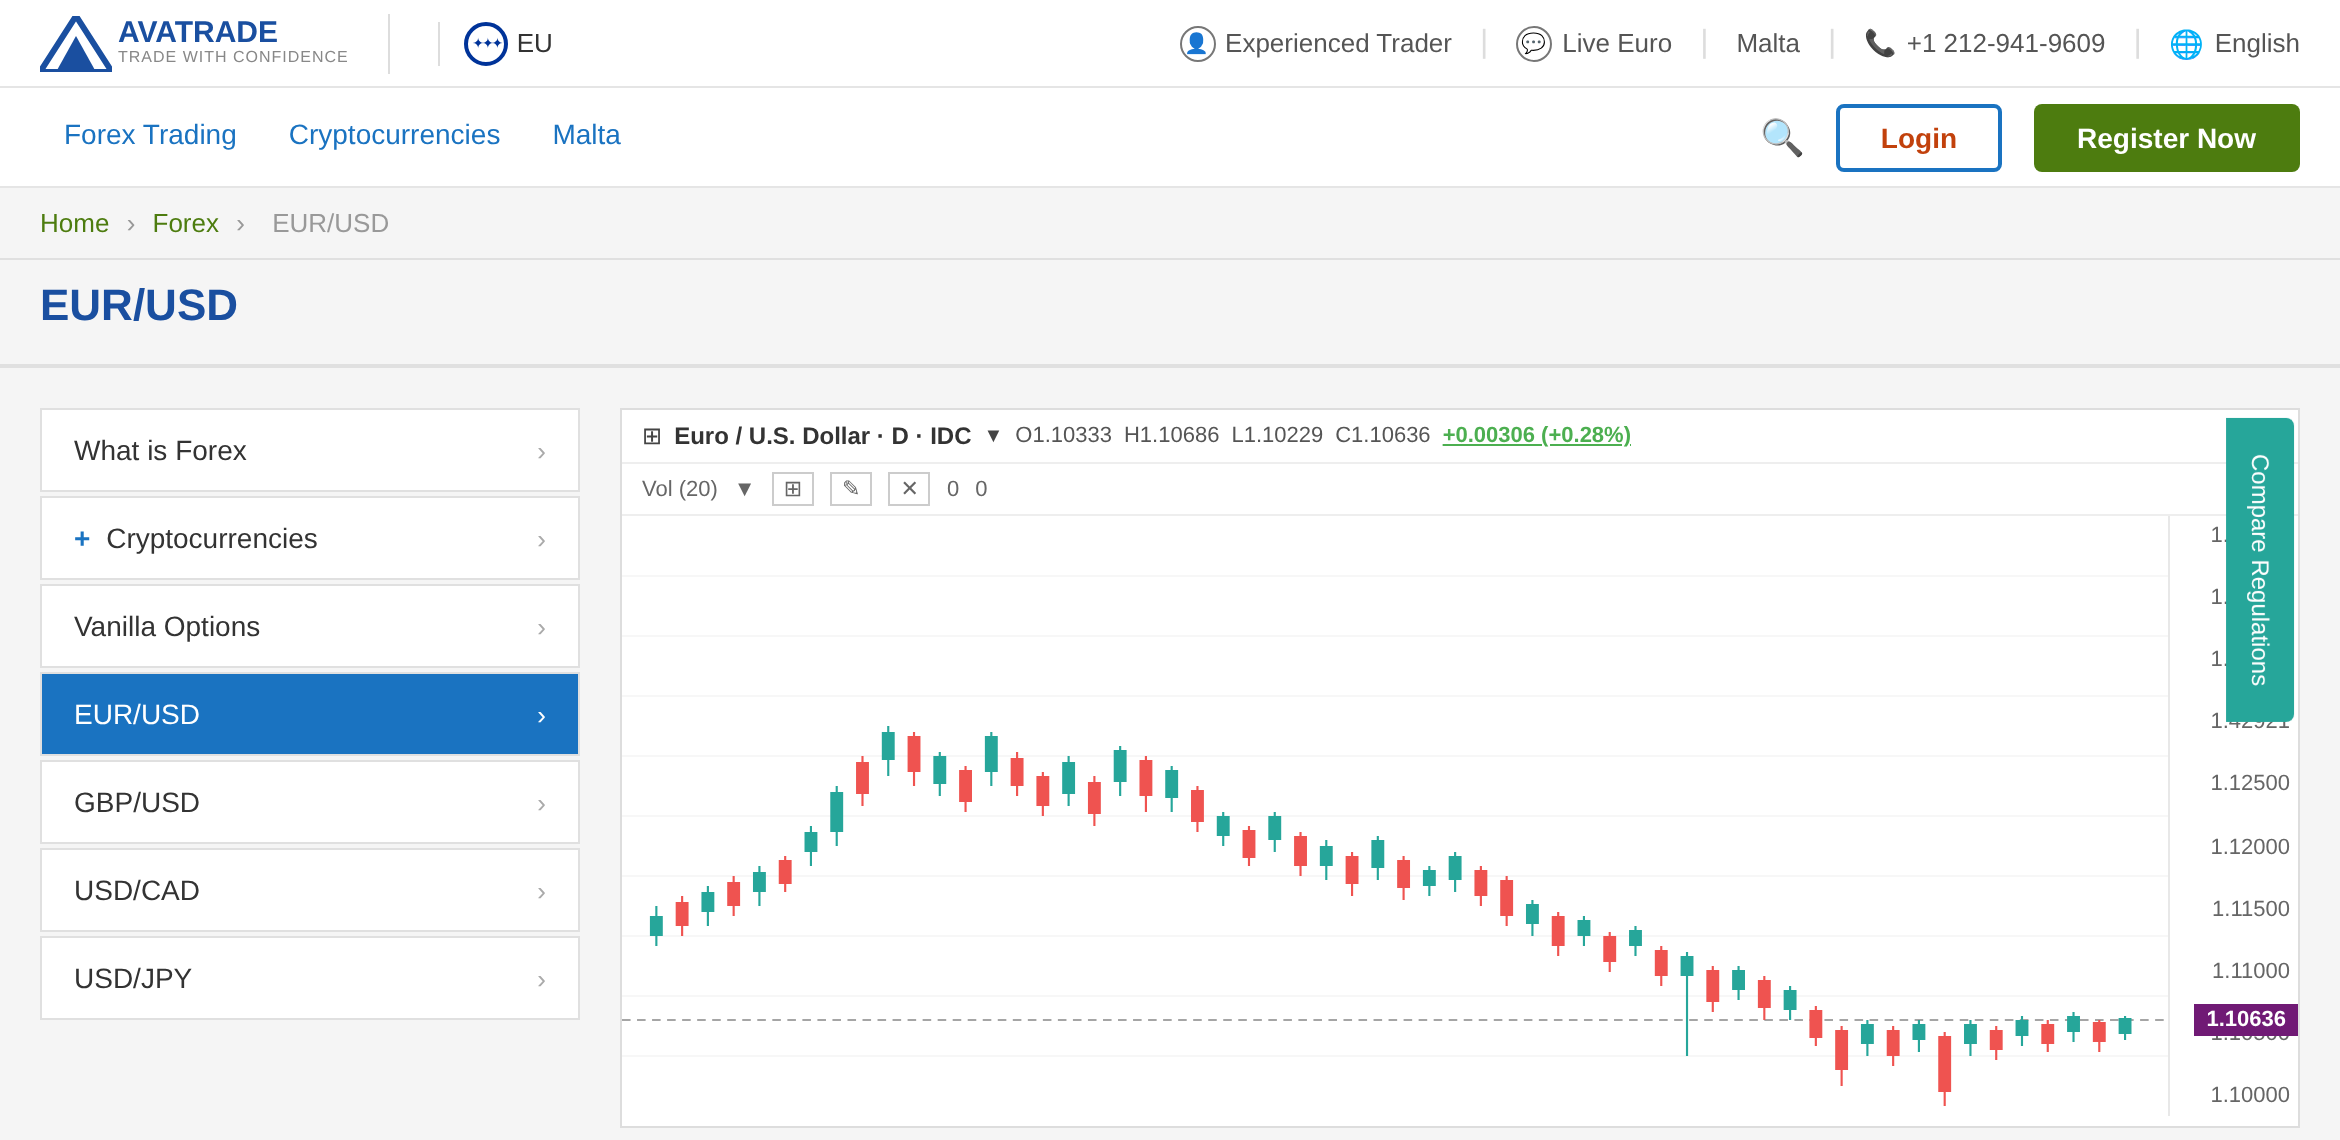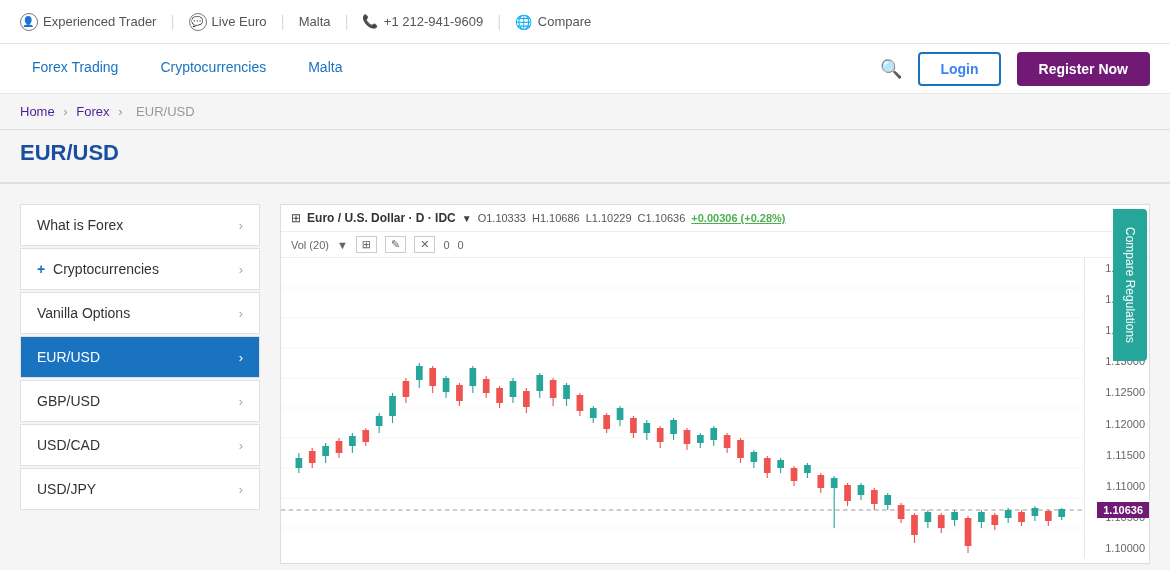--- a/index.html
+++ b/index.html
@@ -35,67 +35,67 @@
     
     .nav-bar {
       background: #fff;
       border-bottom: 1px solid #e5e5e5;
       padding: 0 20px;
       height: 50px;
       display: flex;
       align-items: center;
       justify-content: space-between;
     }
-    .nav-links { display: flex; align-items: center; gap: 18px; }
+    .nav-links { display: flex; align-items: center; gap: 2px; }
     .nav-links a {
       text-decoration: none; color: #1a73c1; font-size: 14px;
       padding: 0 12px; height: 50px; display: flex; align-items: center;
       border-bottom: 3px solid transparent;
     }
     .nav-right { display: flex; align-items: center; gap: 16px; }
     .search-icon-btn { background: none; border: none; cursor: pointer; font-size: 18px; color: #333; }
     .login-btn {
-      background: none; border: 2px solid #1a73c1; color: #3b82f6;
+      background: none; border: 2px solid #1a73c1; color: #c2410c;
       padding: 7px 20px; border-radius: 4px; cursor: pointer; font-size: 14px; font-weight: bold;
     }
     .register-btn {
-      background: #701a75; border: none; color: #fff;
+      background: #4d7c0f; border: none; color: #fff;
       padding: 9px 22px; border-radius: 4px; cursor: pointer; font-size: 14px; font-weight: bold;
     }
 
     
     .breadcrumb-bar {
       background: #f5f5f5;
       padding: 10px 20px;
       font-size: 13px;
       color: #666;
       border-bottom: 1px solid #e0e0e0;
     }
-    .breadcrumb-bar a { color: #4c1d95; text-decoration: none; }
+    .breadcrumb-bar a { color: #4d7c0f; text-decoration: none; }
     .breadcrumb-bar span { margin: 0 5px; color: #999; }
 
     
     .page-title-bar {
       background: #f5f5f5;
       padding: 10px 20px 16px;
       border-bottom: 2px solid #e0e0e0;
     }
     .page-title-bar h1 { font-size: 22px; color: #1a4fa0; font-weight: bold; }
 
     
     .main-content {
       display: flex;
       padding: 20px;
       gap: 20px;
       background: #f5f5f5;
       min-height: 380px;
     }
 
     
-    .sidebar { width: 240px; flex-shrink: 0; }
+    .sidebar { width: 270px; flex-shrink: 0; }
     .sidebar-item {
       background: #fff;
       border: 1px solid #e0e0e0;
       padding: 12px 16px;
       display: flex;
       align-items: center;
       justify-content: space-between;
       cursor: pointer;
       font-size: 14px;
       color: #333;
@@ -168,41 +168,63 @@
       border-radius: 4px 4px 0 0;
     }
 
     
     svg { display: block; }
   </style>
 </head>
 <body>
 
 <div class="top-bar">
+  <div class="top-bar-left">
+    <div class="logo">
+      <div style="display:flex;align-items:center;gap:3px;">
+
+        <svg width="36" height="28" viewBox="0 0 36 28">
+          <polygon points="0,28 18,0 36,28" fill="none" stroke="#1a4fa0" stroke-width="3"></polygon>
+          <polygon points="8,28 18,10 28,28" fill="#1a4fa0"></polygon>
+        </svg>
+        <div style="display:flex;flex-direction:column;line-height:1.1;">
+          <span style="font-size:15px;font-weight:900;color:#1a4fa0;">AVATRADE</span>
+          <span style="font-size:8px;color:#888;letter-spacing:0.5px;">TRADE WITH CONFIDENCE</span>
+        </div>
+      </div>
+    </div>
+    <div style="width:1px;height:30px;background:#ddd;margin:0 10px;"></div>
+    <div class="eu-badge">
+      <div class="eu-circle">
+        <span style="font-size:7px;">✦✦✦</span>
+      </div>
+      <span>EU</span>
+    </div>
+  </div>
   <div class="top-bar-right">
     <span>
       <span class="icon-circle">👤</span>
       <span>Experienced Trader</span>
     </span>
     <span class="divider">|</span>
     <span>
       <span class="icon-circle">💬</span>
       <span>Live Euro</span>
     </span>
     <span class="divider">|</span>
     <span>Malta</span>
     <span class="divider">|</span>
     <span>
       <span>📞</span>
       <span>+1 212-941-9609</span>
     </span>
     <span class="divider">|</span>
     <span>
       <span style="font-size:14px;">🌐</span>
-      <span>Compare</span>
+      <span>English</span>
     </span>
   </div>
 </div>
 
 <div class="nav-bar">
   <nav class="nav-links">
     <a href="#">Forex Trading</a>
     <a href="#">Cryptocurrencies</a>
     <a href="#">Malta</a>
   </nav>
@@ -474,21 +496,21 @@
             <line x1="700" y1="250" x2="700" y2="262" stroke="#26a69a" stroke-width="1"></line>
             <rect x="697" y="251" width="6" height="8" fill="#26a69a"></rect>
           </g>
         </svg>
       </div>
 
       <div class="y-axis">
         <span class="y-label">1.14500</span>
         <span class="y-label">1.14000</span>
         <span class="y-label">1.13500</span>
-        <span class="y-label">1.13000</span>
+        <span class="y-label">1.42921</span>
         <span class="y-label">1.12500</span>
         <span class="y-label">1.12000</span>
         <span class="y-label">1.11500</span>
         <span class="y-label">1.11000</span>
         <span class="y-label">1.10500</span>
         <span class="y-label">1.10000</span>
       </div>
 
       <div class="current-price-label" style="position:absolute;right:0;top:252px;transform:translateY(-50%);background:#701a75;color:#fff;font-size:11px;padding:2px 6px;font-weight:bold;z-index:10;">1.10636</div>
     </div>

